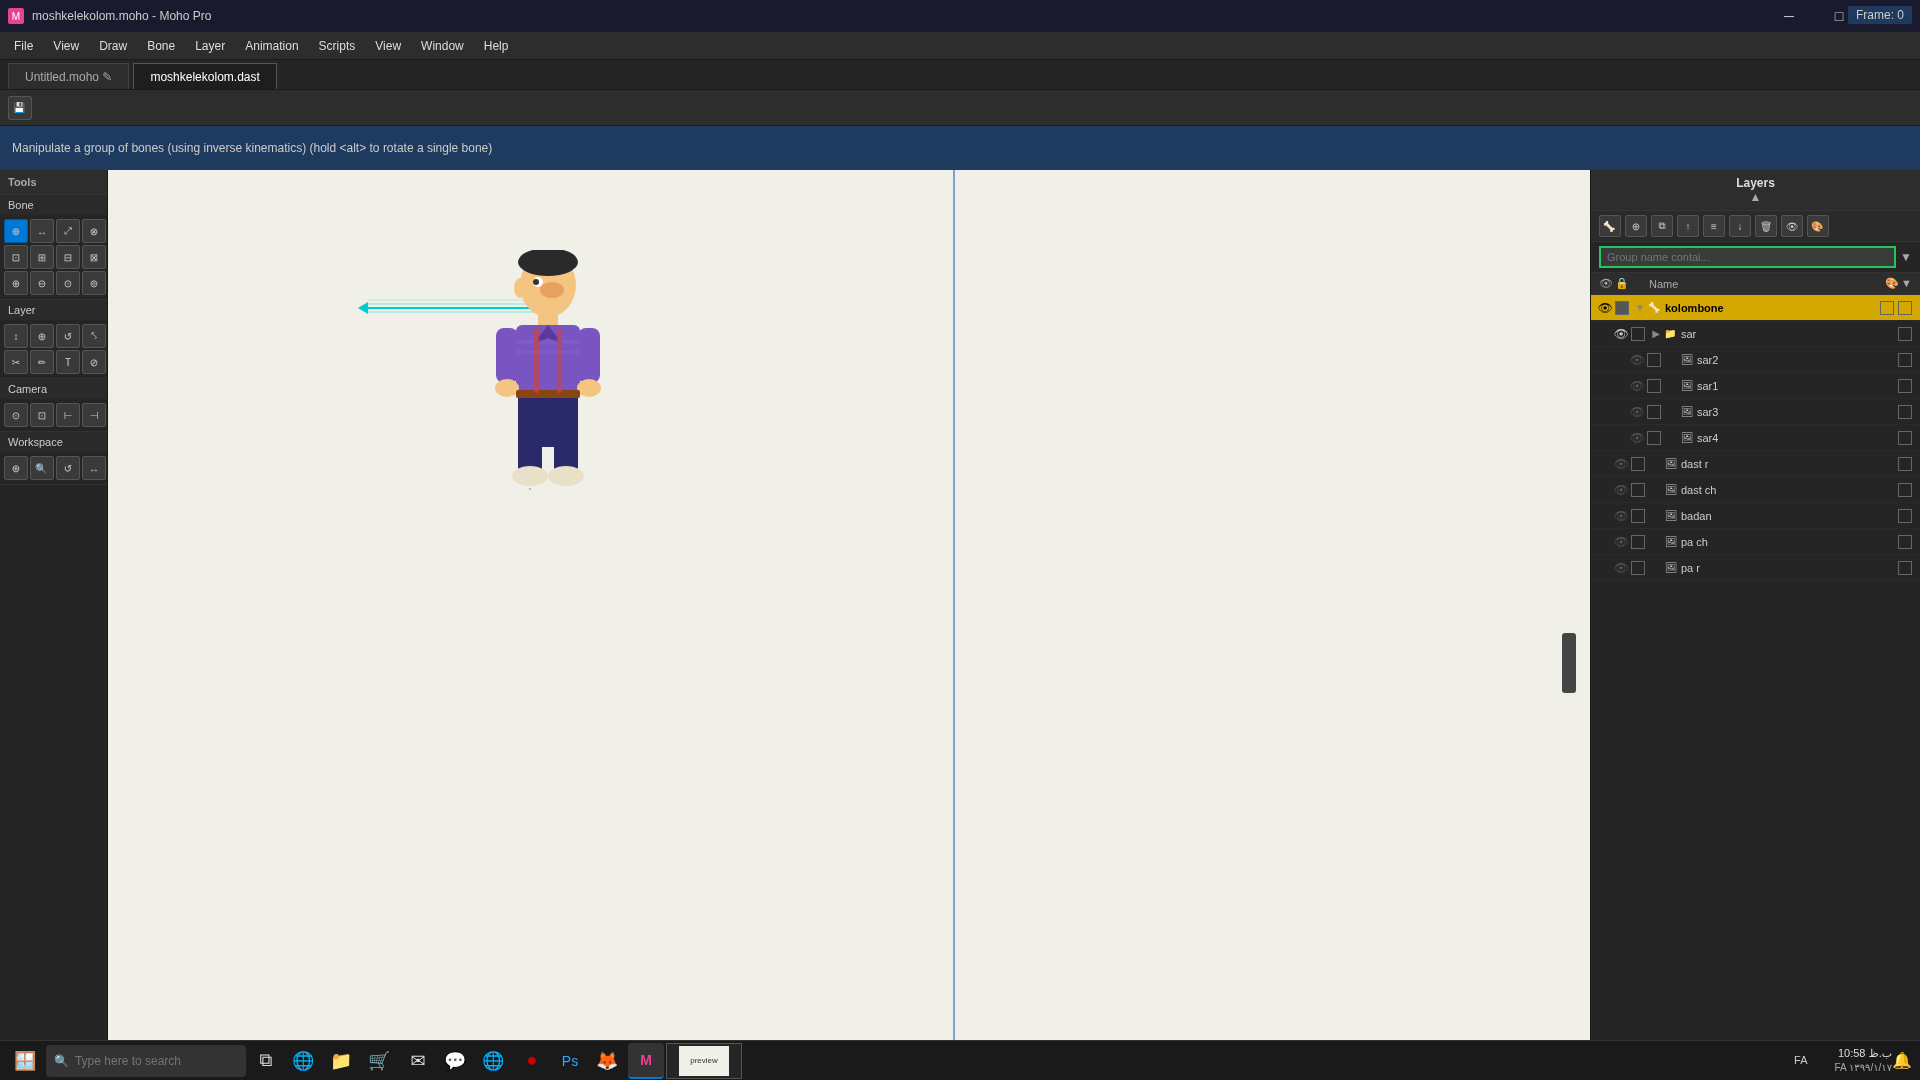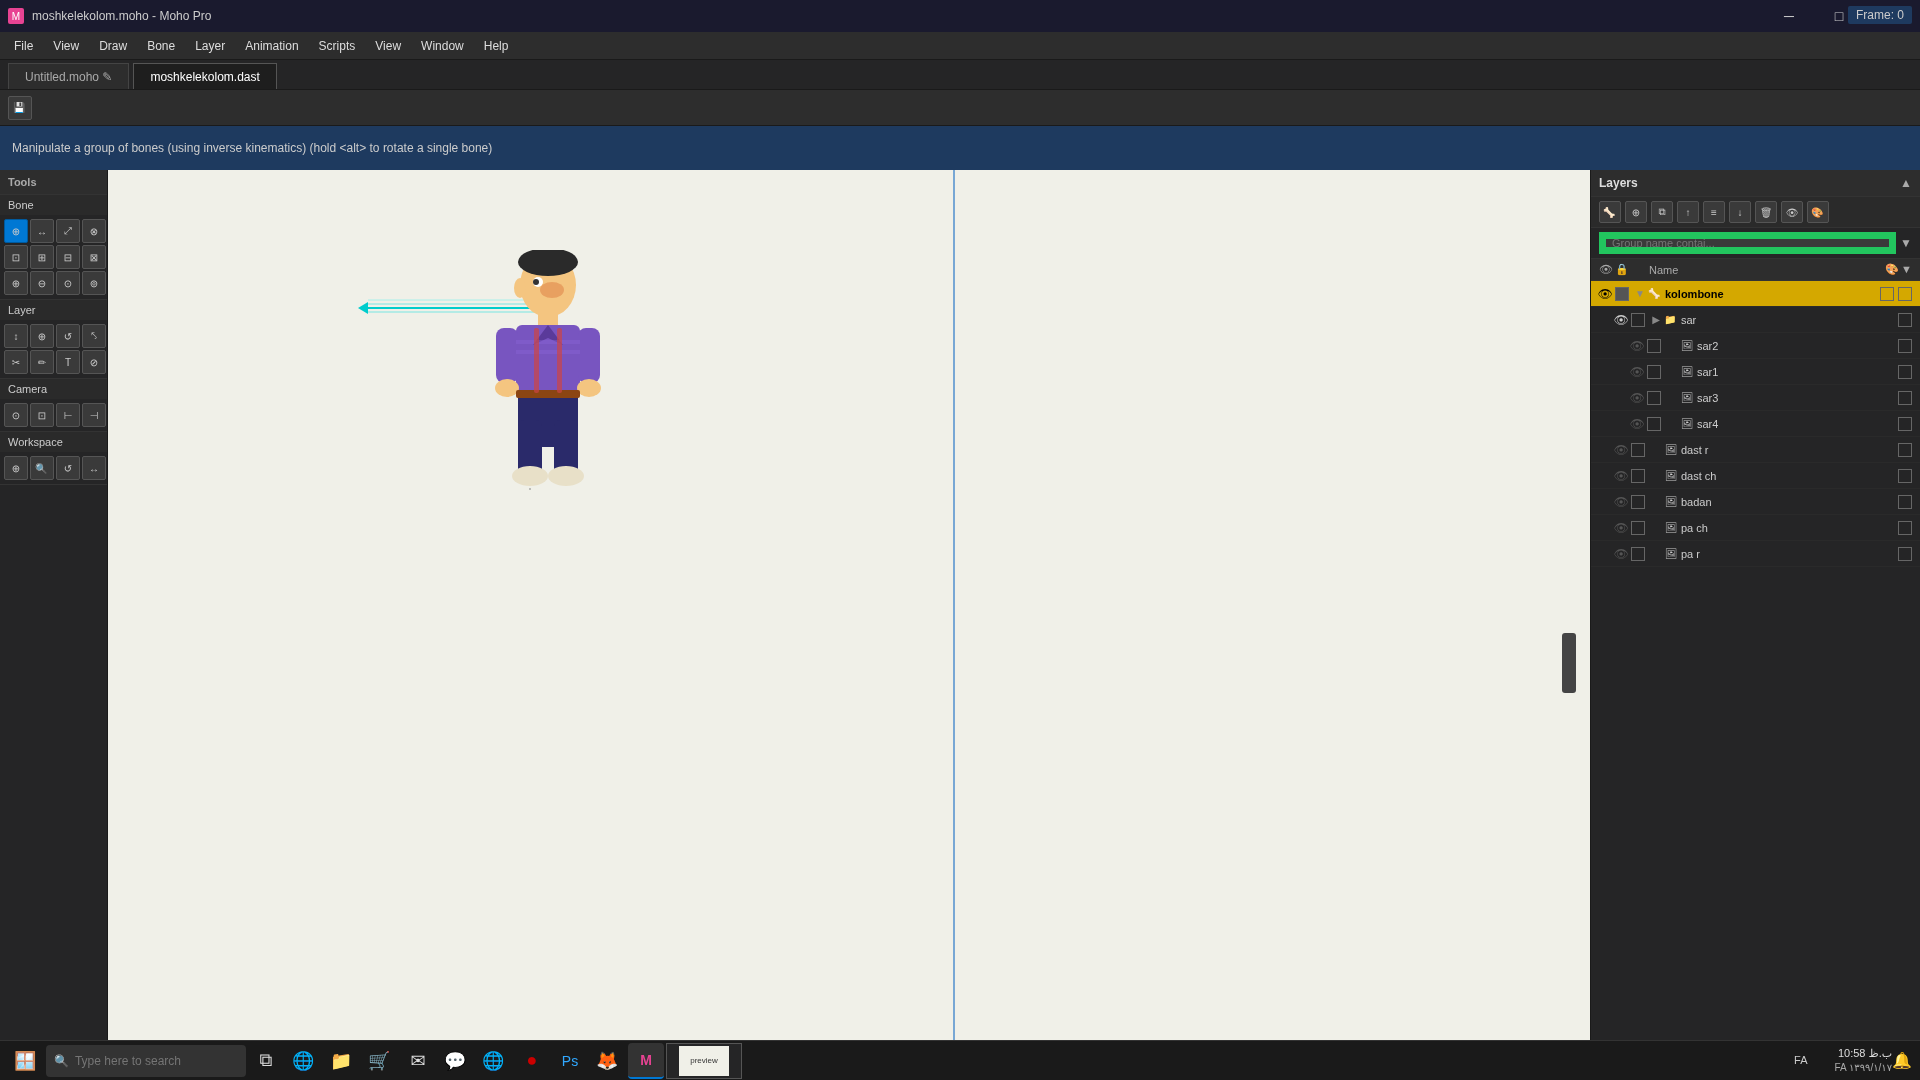--- a/index.html
+++ b/index.html
@@ -39,26 +39,26 @@
     .tool-btn { width: 24px; height: 24px; background: #3a3a3a; border: 1px solid #555; display: flex; align-items: center; justify-content: center; cursor: pointer; font-size: 10px; color: #ccc; border-radius: 2px; }
     .tool-btn.active { background: #0078d4; border-color: #005a9e; }
 
     
     #canvas-area { flex: 1; background: #e8e8e0; position: relative; overflow: hidden; }
     #canvas-viewport { width: 100%; height: 100%; position: relative; background: #f0f0e8; }
     #canvas-vertical-line { position: absolute; top: 0; bottom: 0; left: 845px; width: 2px; background: #4488cc; opacity: 0.7; }
 
     
     #layers-panel { width: 330px; background: #252526; border-left: 1px solid #1a1a1a; display: flex; flex-direction: column; }
-    #layers-header { padding: 6px 8px; display: flex; align-items: center; justify-content: space-between; background: #2d2d2d; border-bottom: 1px solid #333; }
+    #layers-header { padding: 6px 8px; display: flex; align-items: center; justify-content: space-between; background: #2d2d2d; border-bottom: 1px solid #333; flex-direction: column; }
     #layers-title { font-size: 12px; color: #ddd; font-weight: bold; }
     #layers-toolbar { display: flex; gap: 4px; padding: 4px 8px; background: #2a2a2a; border-bottom: 1px solid #333; flex-wrap: wrap; }
     .layers-tool-btn { width: 22px; height: 22px; background: #3a3a3a; border: 1px solid #555; display: flex; align-items: center; justify-content: center; cursor: pointer; font-size: 10px; color: #ccc; border-radius: 2px; }
     #group-filter { display: flex; align-items: center; padding: 4px 8px; gap: 4px; background: #252526; border-bottom: 1px solid #333; }
-    #group-filter input { flex: 1; background: #3a3a3a; border: 7px solid #22c55e; color: #ddd; padding: 2px 6px; font-size: 11px; height: 22px; }
+    #group-filter input { flex: 1; background: #3a3a3a; border: 2px solid #22c55e; color: #ddd; padding: 2px 6px; font-size: 11px; height: 22px; }
     #layers-list-header { display: flex; align-items: center; padding: 4px 8px; background: #2d2d2d; border-bottom: 1px solid #333; font-size: 11px; color: #aaa; }
     #layers-list { flex: 1; overflow-y: auto; }
     .layer-row { display: flex; align-items: center; height: 26px; padding: 0 4px; cursor: pointer; border-bottom: 1px solid #2a2a2a; font-size: 11px; color: #ccc; }
     .layer-row.active { background: #d4a800; color: #000; }
     .layer-row.active .layer-name { color: #000; font-weight: bold; }
     .layer-icon { width: 16px; height: 16px; display: flex; align-items: center; justify-content: center; margin-right: 2px; font-size: 10px; }
     .layer-name { flex: 1; overflow: hidden; text-overflow: ellipsis; white-space: nowrap; }
     .layer-checkbox { width: 14px; height: 14px; border: 1px solid #666; background: transparent; margin-right: 4px; display: flex; align-items: center; justify-content: center; }
     .layer-checkbox.checked { background: #555; }
     .layer-eye { width: 20px; height: 20px; display: flex; align-items: center; justify-content: center; font-size: 12px; }

